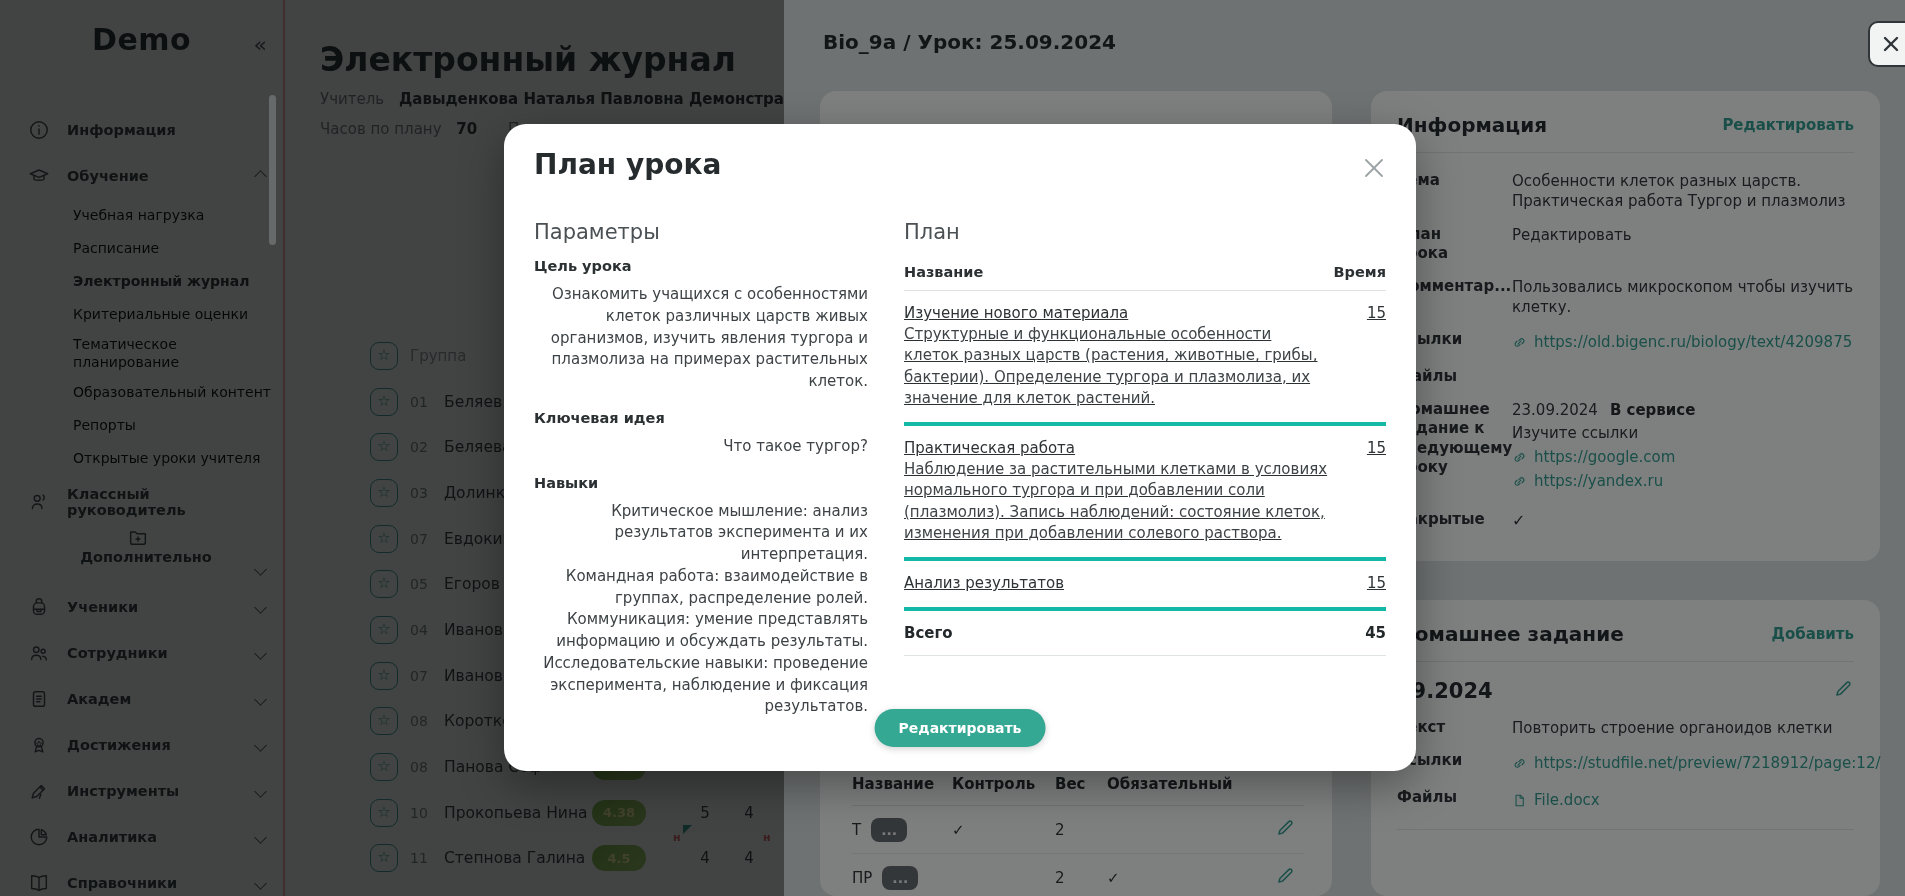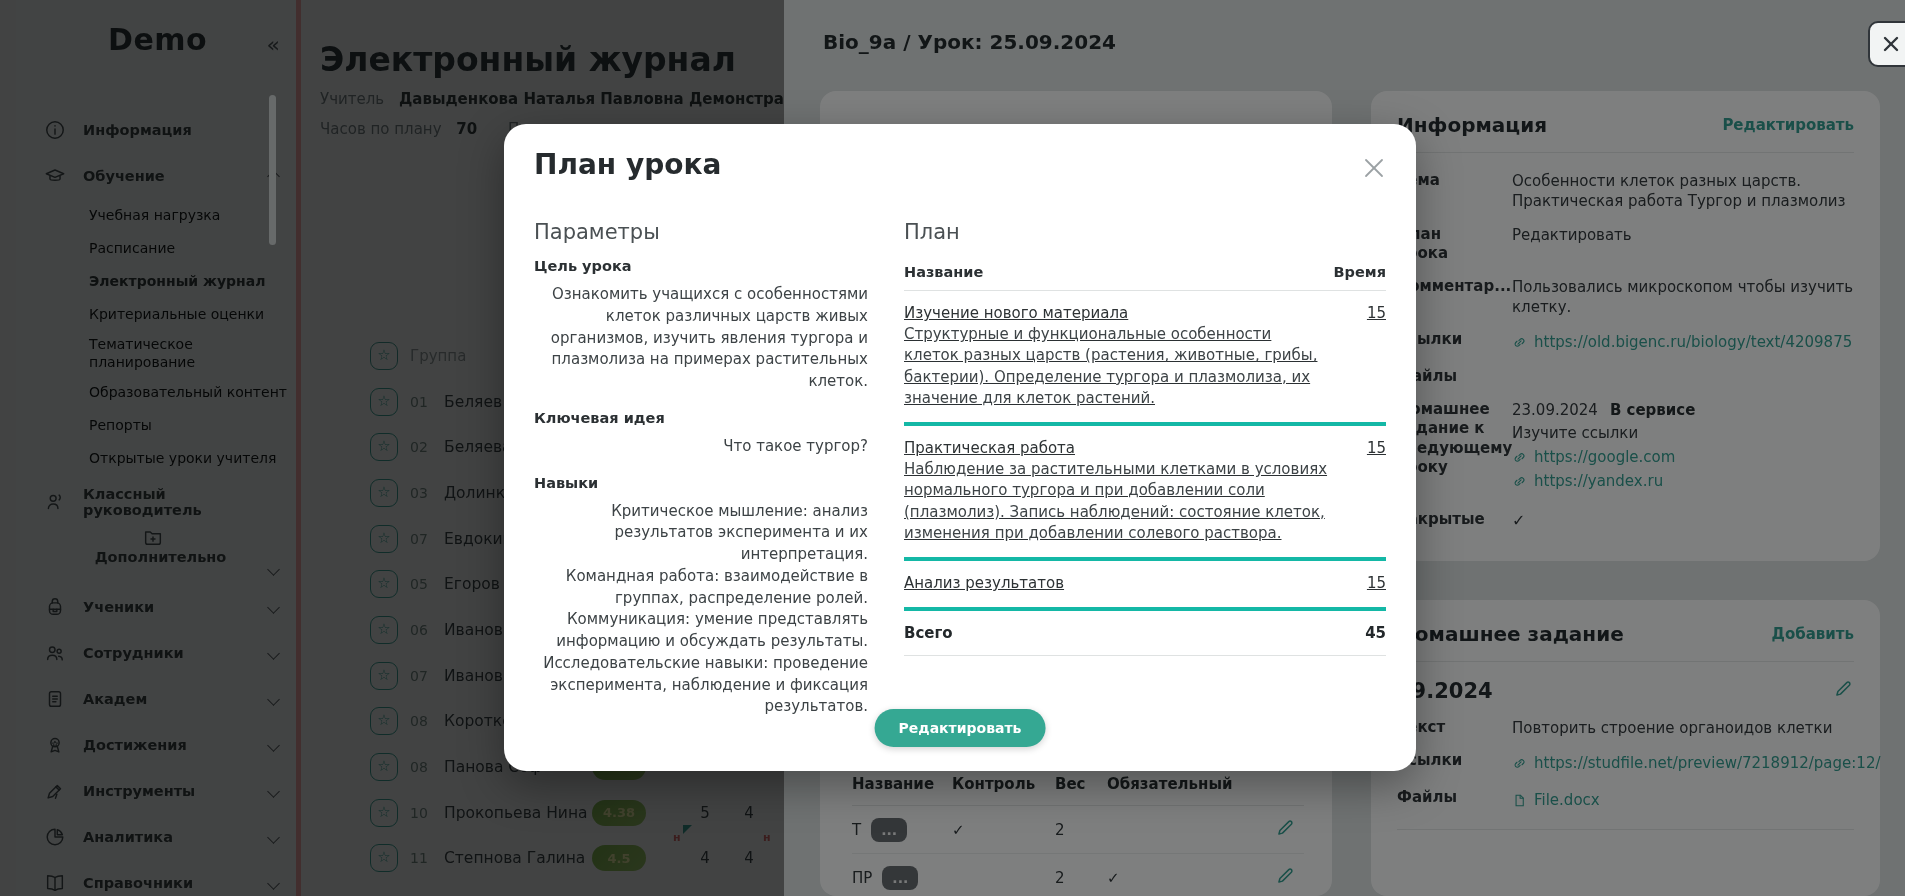--- a/index.html
+++ b/index.html
@@ -2,21 +2,21 @@
 <html><head>
 <meta charset="utf-8">
 <style>
   html,body{margin:0;padding:0;background:#1b1d1e;}
   .stage{position:relative;width:1905px;height:896px;overflow:hidden;
          font-family:"DejaVu Sans","Liberation Sans",sans-serif;color:#2b3033;}
   .stage *{box-sizing:border-box;}
 
   
   .base{position:absolute;inset:0;background:#fdfdfd;}
-  .sidebar{position:absolute;left:16px;top:0;width:285px;height:896px;background:#ffffff;border-right:5px solid #fca5a5;}
+  .sidebar{position:absolute;left:0;top:0;width:285px;height:896px;background:#ffffff;border-right:2px solid #fca5a5;}
   .logo{padding:22px 0 0 92px;font-size:30px;font-weight:800;color:#1c2124;letter-spacing:.5px;}
   .collapse{position:absolute;right:16px;top:32px;font-size:22px;color:#4a5054;cursor:pointer;}
   .menu{margin-top:50px;}
   .mi{display:flex;align-items:center;height:46px;padding:0 18px 0 27px;font-size:14.5px;font-weight:700;color:#2e3335;cursor:pointer;}
   .mi .ic{width:24px;height:24px;margin-right:16px;color:#3b4144;flex:none;display:flex;align-items:center;justify-content:center;}
   .mi svg{width:22px;height:22px;stroke:currentColor;fill:none;stroke-width:1.6;stroke-linecap:round;stroke-linejoin:round;}
   .chev{width:9px;height:9px;border-right:1.8px solid #4a5053;border-bottom:1.8px solid #4a5053;transform:rotate(45deg);margin-left:auto;flex:none;}
   .chev.up{transform:rotate(-135deg);}
   .sub{list-style:none;margin:0;padding:0 0 4px 0;}
   .sub li{min-height:33px;line-height:33px;padding-left:73px;font-size:14px;color:#000000;cursor:pointer;}
@@ -303,21 +303,21 @@
           <span class="sbadge"></span>
         </div>
         <div class="srow">
           <span class="sic">☆</span>
           <span class="snum">05</span>
           <span class="sname">Егоров Тим</span>
           <span class="sbadge"></span>
         </div>
         <div class="srow">
           <span class="sic">☆</span>
-          <span class="snum">06</span>
+          <span class="snum">04</span>
           <span class="sname">Иванов Вик</span>
           <span class="sbadge"></span>
         </div>
         <div class="srow">
           <span class="sic">☆</span>
           <span class="snum">07</span>
           <span class="sname">Иванова Ви</span>
           <span class="sbadge"></span>
         </div>
         <div class="srow">

